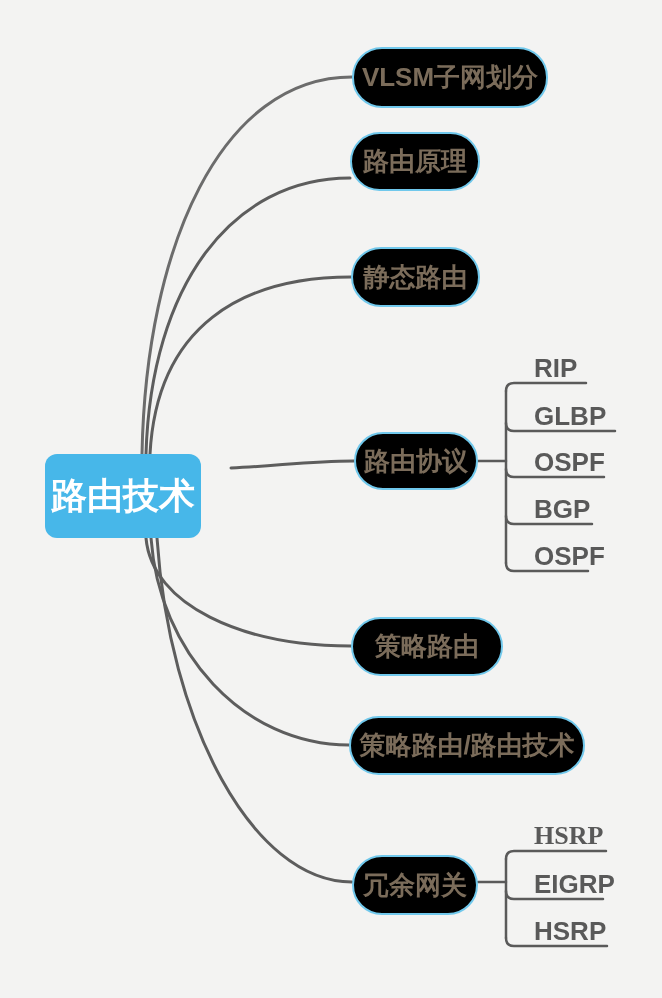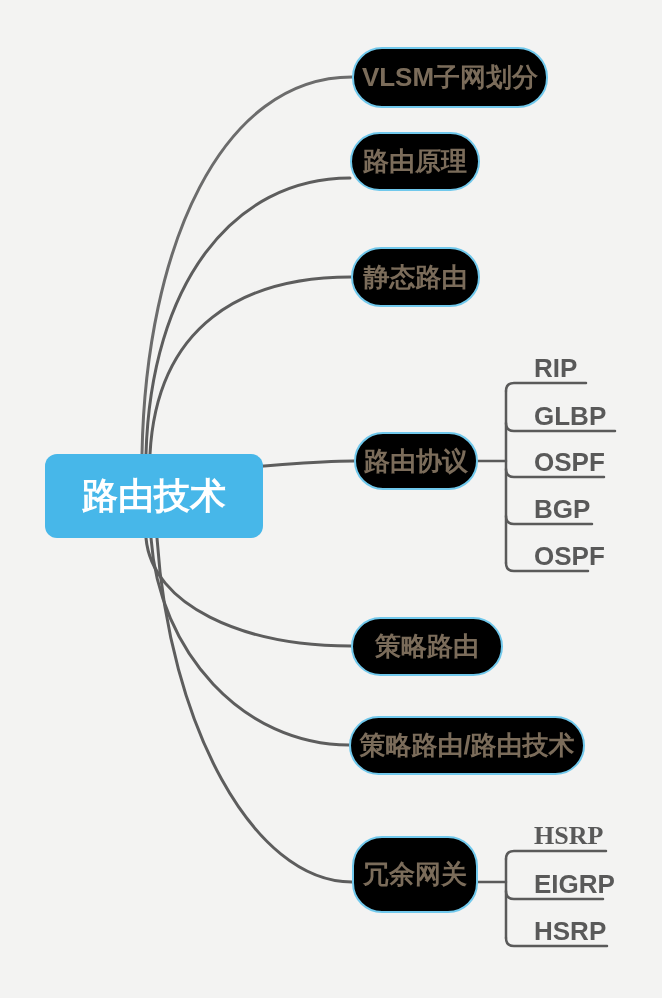--- a/index.html
+++ b/index.html
@@ -47,35 +47,35 @@
     white-space: nowrap;
     cursor: default;
   }
   .root-node {
     position: absolute;
     box-sizing: border-box;
     display: flex;
     align-items: center;
     justify-content: center;
     left: 45px; top: 454px;
-    width: 218px; height: 84px;
+    width: 156px; height: 84px;
     background: #47b7e9;
     border-radius: 12px;
     color: #ffffff;
     font-weight: 700;
     font-size: 36px;
     white-space: nowrap;
   }
   #node-vlsm           { left: 352px; top: 47px;  width: 196px; height: 61px; }
   #node-principle      { left: 350px; top: 132px; width: 130px; height: 59px; }
   #node-static         { left: 351px; top: 247px; width: 129px; height: 60px; }
   #node-protocol       { left: 354px; top: 432px; width: 124px; height: 58px; }
   #node-redistribution { left: 351px; top: 617px; width: 152px; height: 59px; }
   #node-policy         { left: 349px; top: 716px; width: 236px; height: 59px; }
-  #node-gateway        { left: 352px; top: 836px; width: 126px; height: 77px; text-align: center; }
+  #node-gateway        { left: 352px; top: 855px; width: 126px; height: 60px; text-align: center; }
   .leaf {
     position: absolute;
     left: 534px;
     height: 30px;
     line-height: 30px;
     color: #595959;
     font-weight: 700;
     font-size: 26px;
     white-space: nowrap;
     cursor: default;

